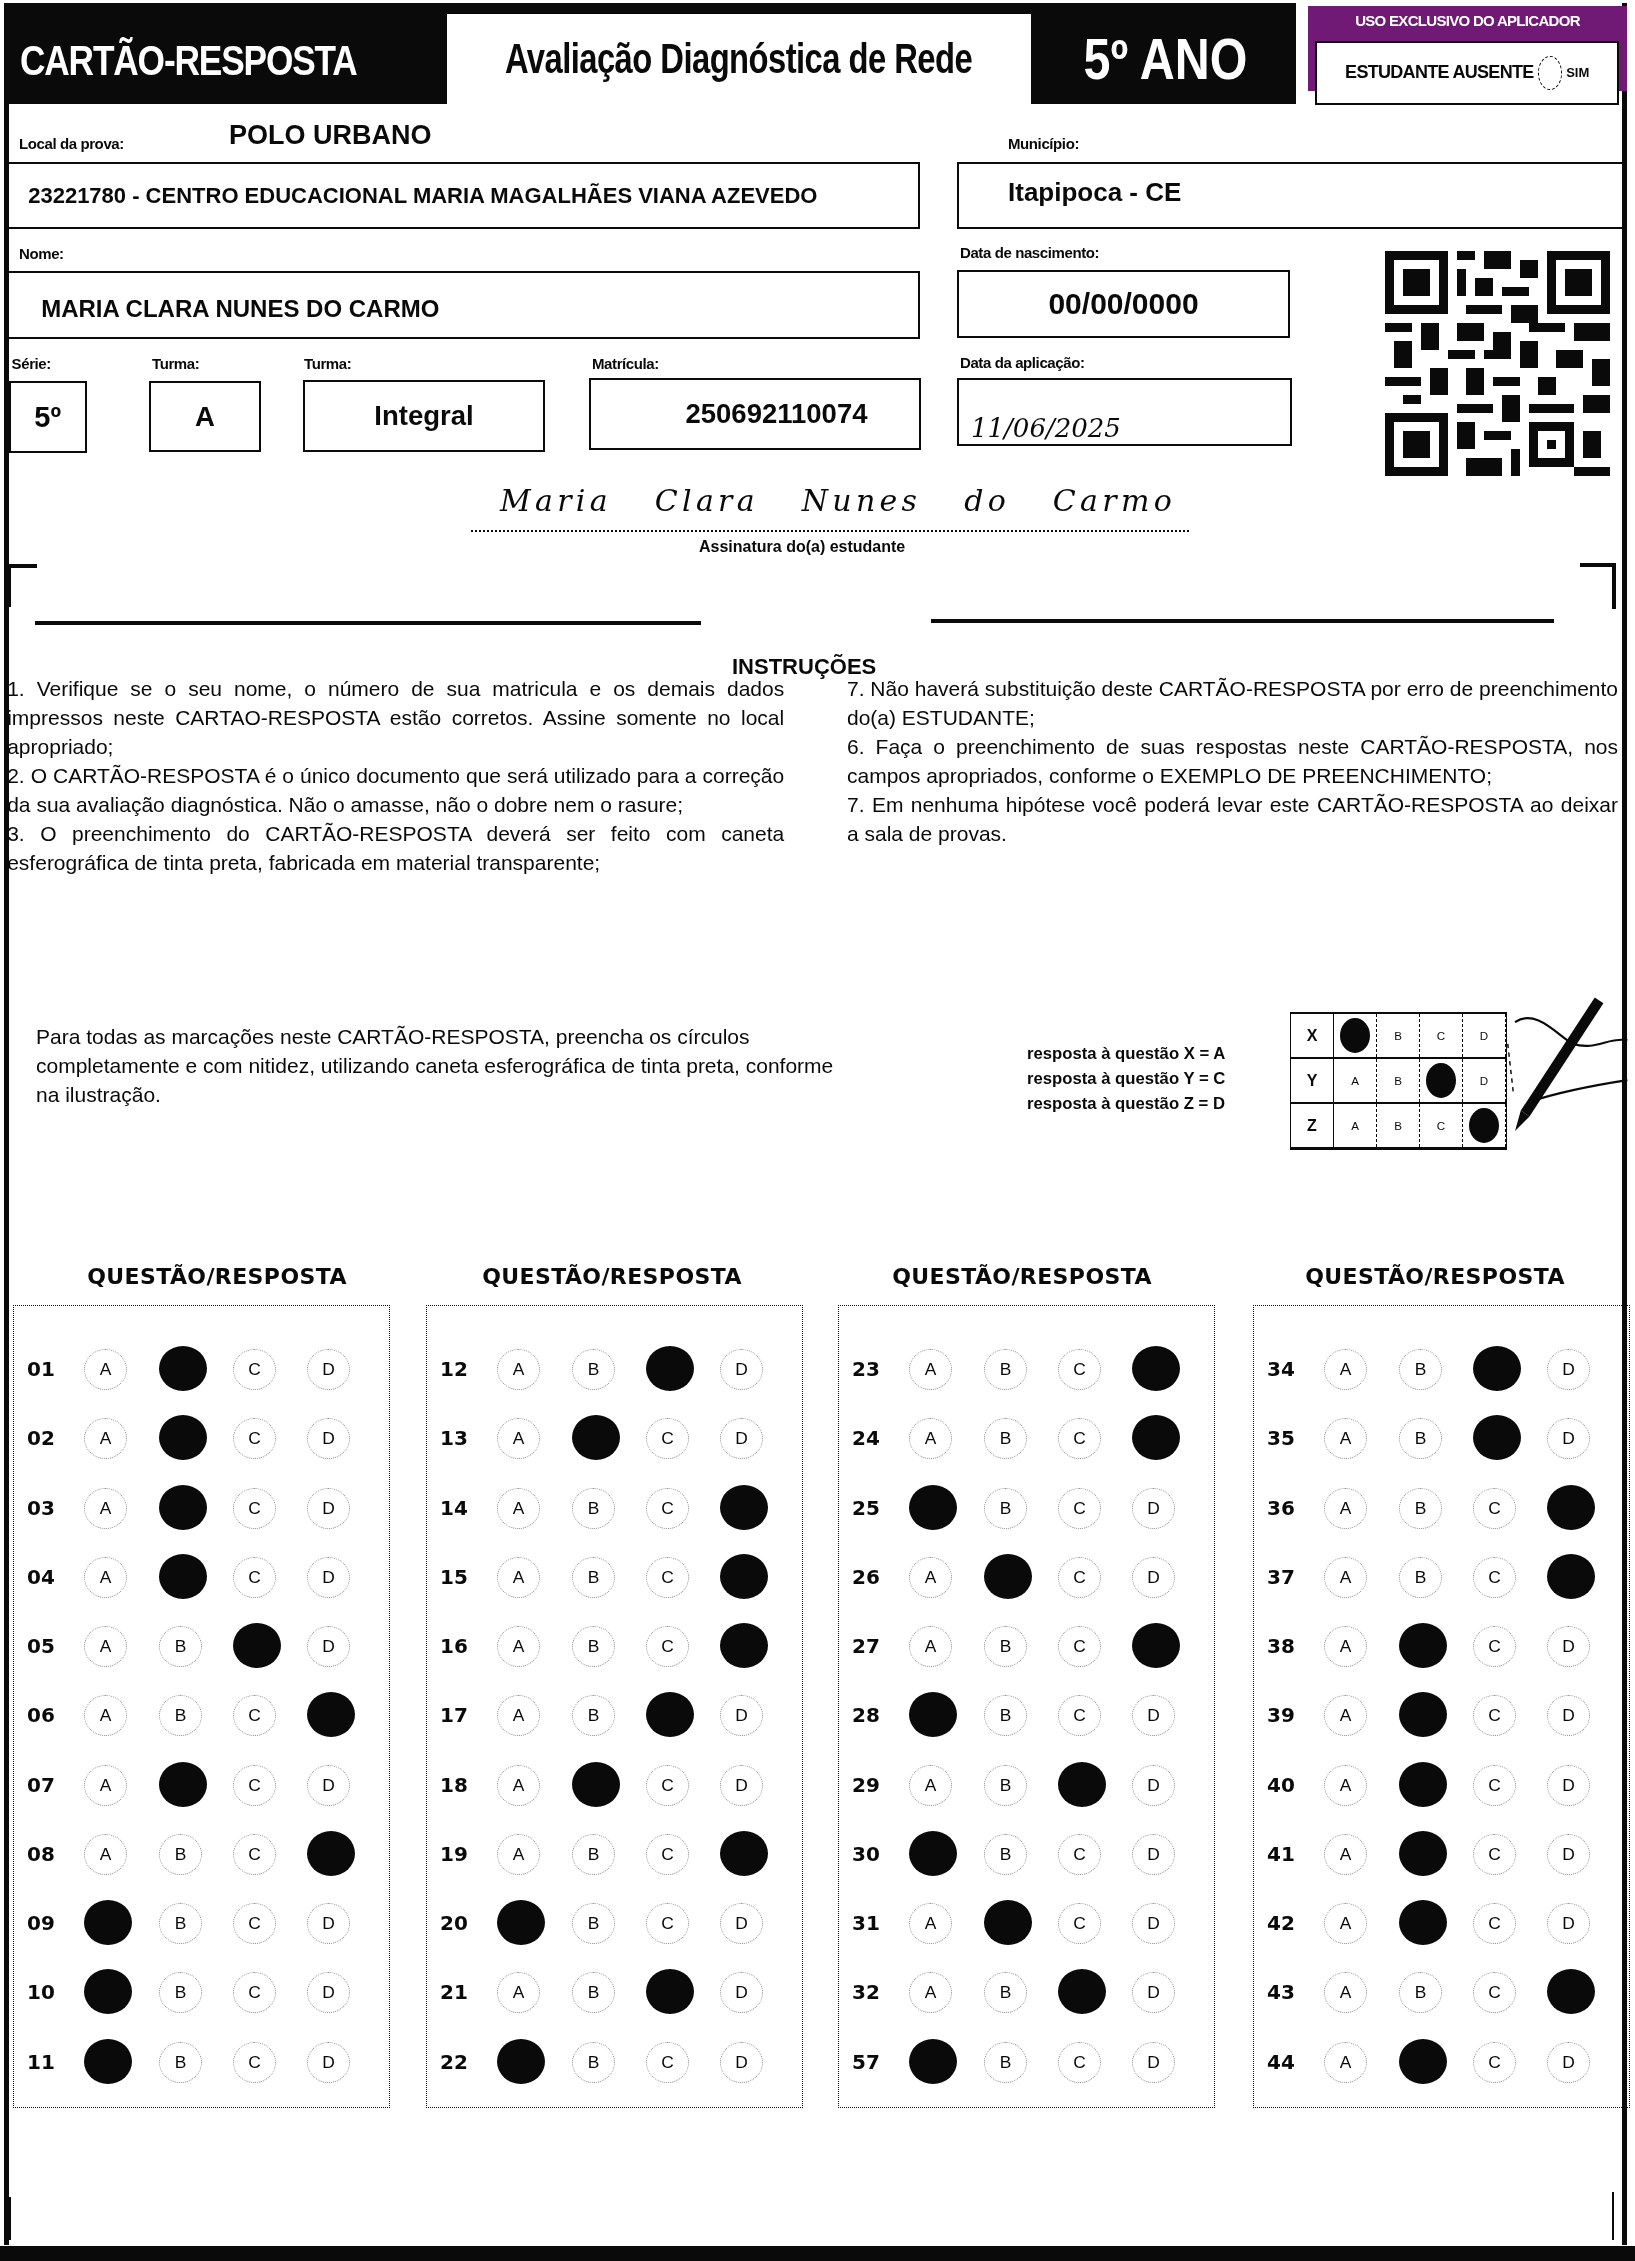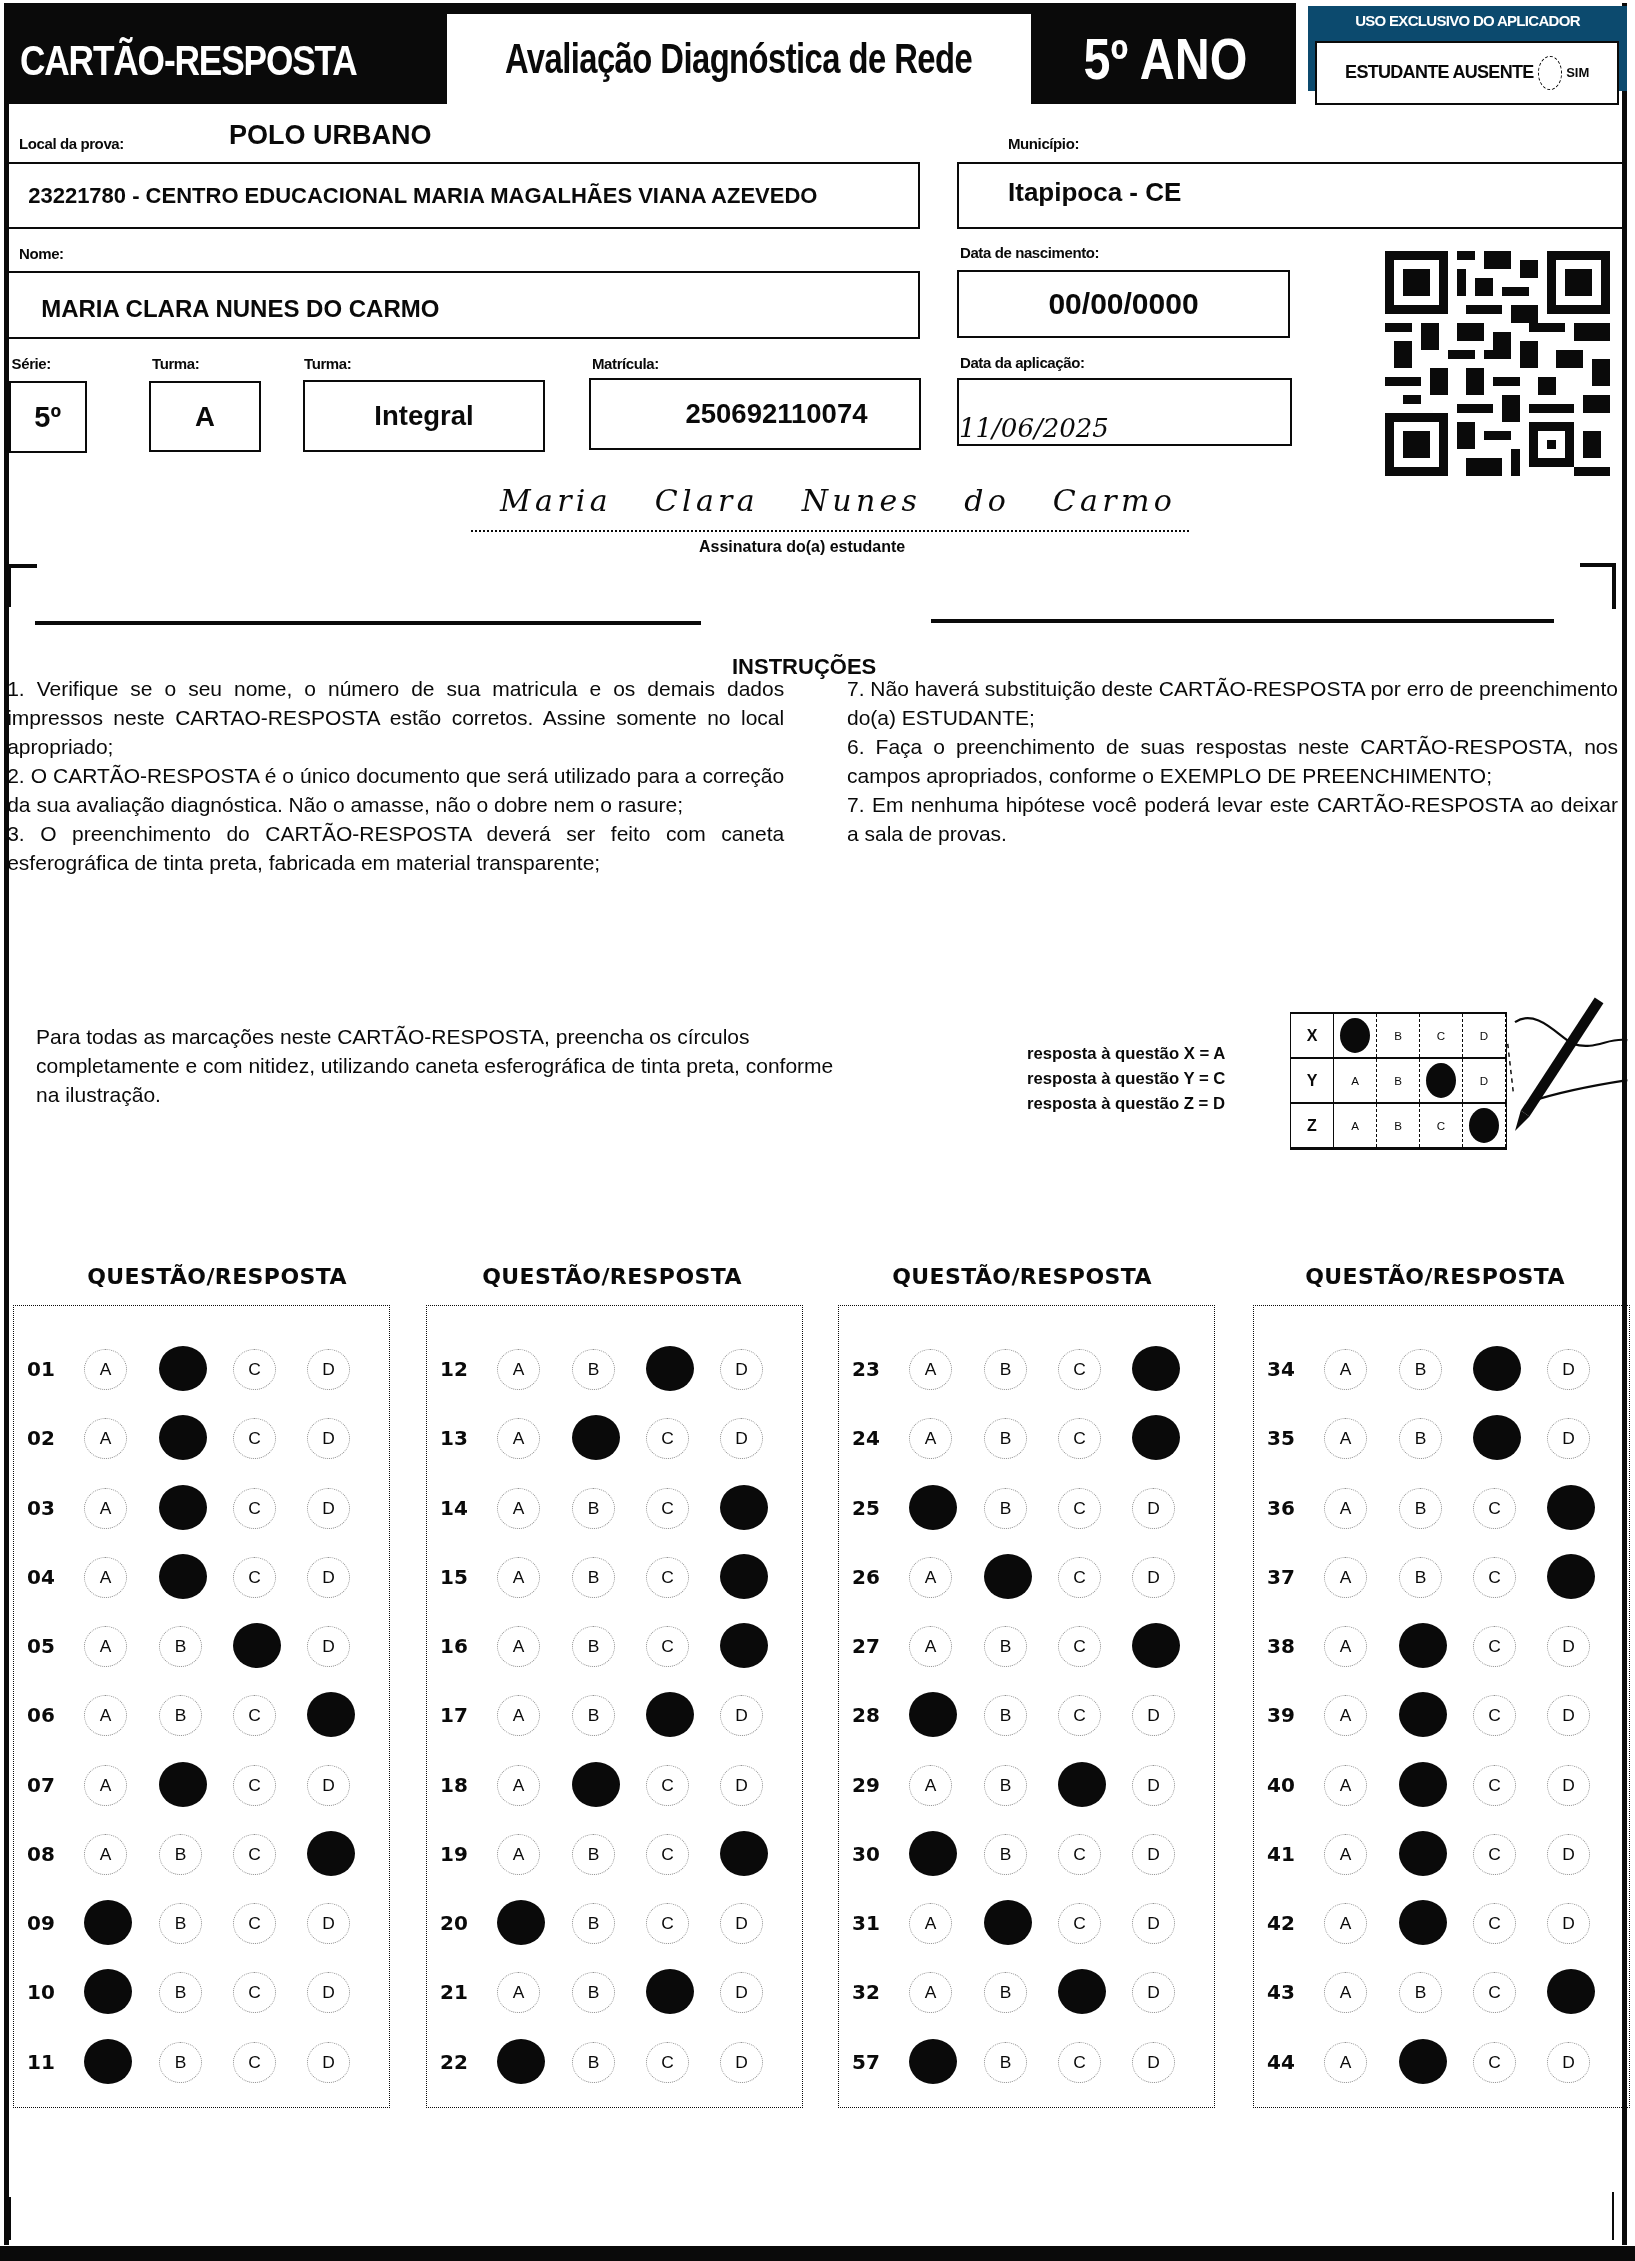--- a/index.html
+++ b/index.html
@@ -13,21 +13,21 @@
   .hdr-title-left { position:absolute; left:22px; top:22px; width:391px; height:72px; color:#fff;
          font-size:43px; font-weight:bold; letter-spacing:-1.4px; display:flex; align-items:center; justify-content:center;
          transform:scaleX(0.82); transform-origin:left center; white-space:nowrap; }
   .hdr-white { position:absolute; left:441px; top:11.6px; width:584px; height:90px; background:#fff;
          display:flex; align-items:center; justify-content:center; }
   .hdr-white span { font-size:42px; font-weight:bold; transform:scaleX(0.78); white-space:nowrap; letter-spacing:-0.7px; }
   .hdr-grade { position:absolute; left:1029px; top:11.6px; width:261px; height:90px; color:#fff;
          font-size:57px; font-weight:bold; display:flex; align-items:center; justify-content:center; }
   .hdr-grade span { transform:scaleX(0.85); display:inline-block; }
   .hdr-gap { position:absolute; left:1296px; top:2.9px; width:11.6px; height:101px; background:#fff; }
-  .apl-box { position:absolute; left:1308px; top:5.8px; width:319px; height:85px; background:#0c4a6e; }
+  .apl-box { position:absolute; left:1308px; top:5.8px; width:319px; height:85px; background:#701a75; }
   .apl-title { position:absolute; left:0; top:5.8px; width:100%; text-align:center; color:#fff; font-size:15px;
          font-weight:bold; letter-spacing:-0.7px; }
   .apl-inner { position:absolute; left:7.2px; top:35px; width:304px; height:64px; background:#fff;
          border:2.2px solid #0a0a0a; box-sizing:border-box; display:flex; align-items:center; justify-content:center; gap:4.3px; }
   .apl-inner .lbl { font-size:18px; font-weight:bold; letter-spacing:-0.7px; }
   .apl-inner .bubble { width:22px; height:32px; border:1.4px dashed #0a0a0a; border-radius:50%; }
   .apl-inner .sim { font-size:13px; font-weight:bold; }
   
   .flabel { position:absolute; font-size:15px; font-weight:bold; letter-spacing:-0.4px; }
   .fbox { position:absolute; border:2.2px solid #0a0a0a; box-sizing:border-box; display:flex; align-items:center; }
@@ -124,21 +124,21 @@
 </div>
 <div class="flabel" style="left:304px;top:355px;">Turma:</div>
 <div class="fbox" style="left:303px;top:380px;width:242px;height:72px;justify-content:center;">
   <span class="fval" style="font-size:27.5px;">Integral</span>
 </div>
 <div class="flabel" style="left:592px;top:355px;">Matrícula:</div>
 <div class="fbox" style="left:589px;top:378px;width:332px;height:72px;justify-content:center;">
   <span class="fval" style="font-size:27.5px;margin-left:43px;">250692110074</span>
 </div>
 <div class="flabel" style="left:960px;top:354px;">Data da aplicação:</div>
-<div class="fbox" style="left:957px;top:378px;width:335px;height:68px;align-items:flex-end;padding-left:0;">
+<div class="fbox" style="left:957px;top:378px;width:335px;height:68px;align-items:flex-end;padding-left:12px;">
   <span style="font-family:'DejaVu Serif',serif;font-style:italic;font-size:26px;margin-bottom:1.4px;">11/06/2025</span>
 </div>
 
 <svg class="qr" viewBox="0 0 25 25" shape-rendering="crispEdges">
   <rect width="25" height="25" fill="#fff"></rect>
   <g fill="#0a0a0a">
     <rect x="0" y="0" width="7" height="7"></rect>
       <rect x="1" y="1" width="5" height="5" fill="#fff"></rect>
       <rect x="2" y="2" width="3" height="3"></rect>
     <rect x="18" y="0" width="7" height="7"></rect>

